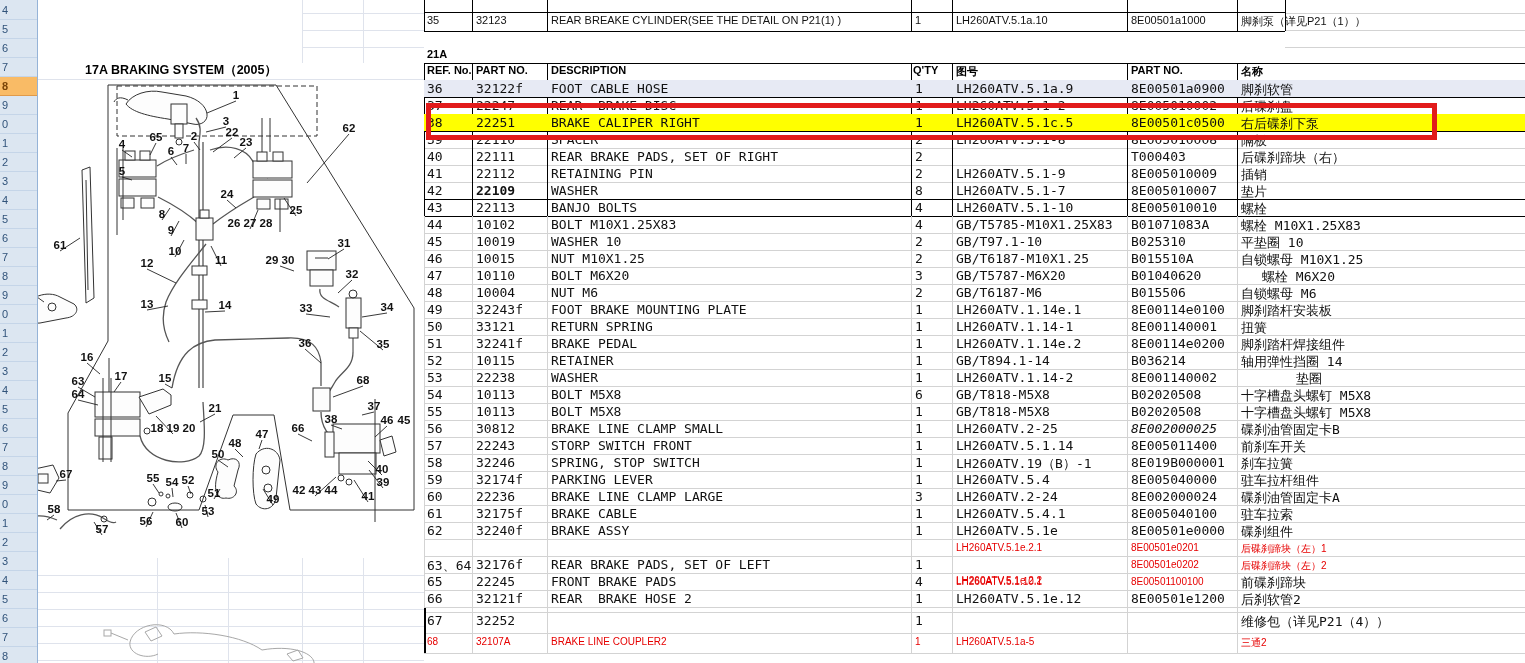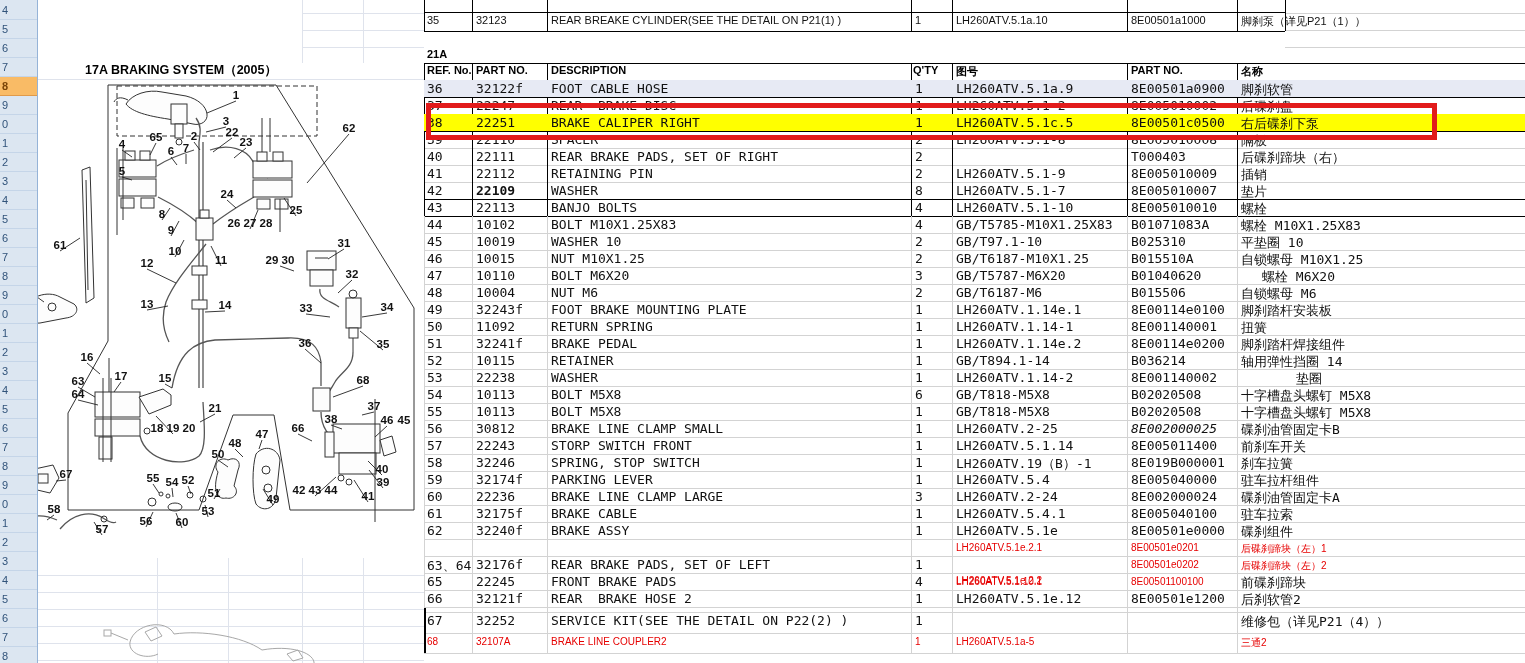--- a/index.html
+++ b/index.html
@@ -543,21 +543,21 @@
         <div class="cell mono" style="left: 427px;">49</div>
         <div class="cell mono" style="left: 476px;">32243f</div>
         <div class="cell mono" style="left: 551px;">FOOT BRAKE MOUNTING PLATE</div>
         <div class="cell mono" style="left: 915px;">1</div>
         <div class="cell mono" style="left: 956px;">LH260ATV.1.14e.1</div>
         <div class="cell mono" style="left: 1131px;">8E00114e0100</div>
         <div class="cell mono" style="left: 1241px;">脚刹踏杆安装板</div>
       </div>
       <div class="trow" style="top: 318px; height: 17px;">
         <div class="cell mono" style="left: 427px;">50</div>
-        <div class="cell mono" style="left: 476px;">11092</div>
+        <div class="cell mono" style="left: 476px;">33121</div>
         <div class="cell mono" style="left: 551px;">RETURN SPRING</div>
         <div class="cell mono" style="left: 915px;">1</div>
         <div class="cell mono" style="left: 956px;">LH260ATV.1.14-1</div>
         <div class="cell mono" style="left: 1131px;">8E001140001</div>
         <div class="cell mono" style="left: 1241px;">扭簧</div>
       </div>
       <div class="trow" style="top: 335px; height: 17px;">
         <div class="cell mono" style="left: 427px;">51</div>
         <div class="cell mono" style="left: 476px;">32241f</div>
         <div class="cell mono" style="left: 551px;">BRAKE PEDAL</div>
@@ -693,21 +693,20 @@
         <div class="cell mono" style="left: 476px;">32121f</div>
         <div class="cell mono" style="left: 551px;">REAR  BRAKE HOSE 2</div>
         <div class="cell mono" style="left: 915px;">1</div>
         <div class="cell mono" style="left: 956px;">LH260ATV.5.1e.12</div>
         <div class="cell mono" style="left: 1131px;">8E00501e1200</div>
         <div class="cell mono" style="left: 1241px;">后刹软管2</div>
       </div>
       <div class="trow" style="top: 612px; height: 21px;">
         <div class="cell mono" style="left: 427px;">67</div>
         <div class="cell mono" style="left: 476px;">32252</div>
-        <div class="cell mono" style="left: 551px;">SERVICE KIT(SEE THE DETAIL ON P22(2) )</div>
         <div class="cell mono" style="left: 915px;">1</div>
         <div class="cell mono" style="left: 1241px;">维修包（详见P21（4））</div>
       </div>
       <div class="trow" style="top: 633px; height: 20px;">
         <div class="cell red-sm" style="top: 3px; left: 427px;">68</div>
         <div class="cell red-sm" style="top: 3px; left: 476px;">32107A</div>
         <div class="cell red-sm" style="top: 3px; left: 551px;">BRAKE LINE COUPLER2</div>
         <div class="cell red-sm" style="top: 3px; left: 915px;">1</div>
         <div class="cell red-sm" style="top: 3px; left: 956px;">LH260ATV.5.1a-5</div>
         <div class="cell red-sm" style="top: 3px; left: 1241px;">三通2</div>

